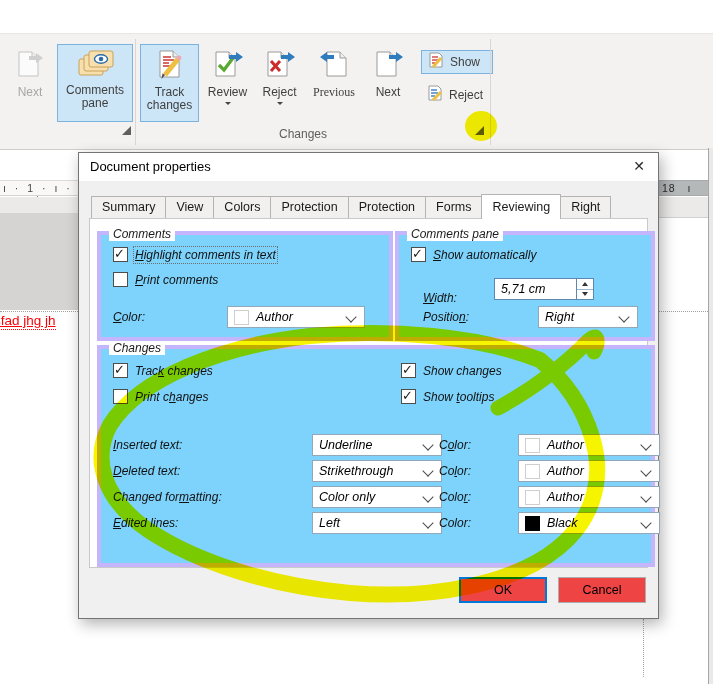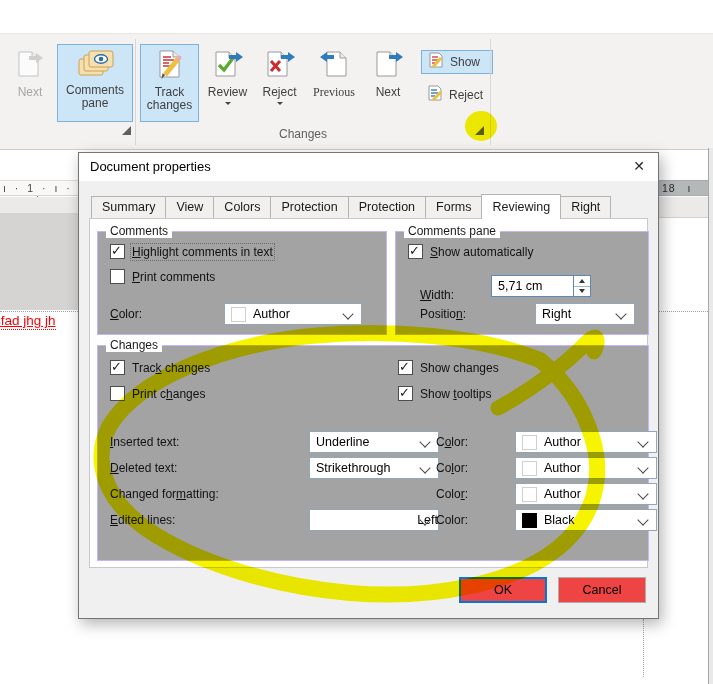--- a/index.html
+++ b/index.html
@@ -50,21 +50,21 @@
   #dlg-close{position:absolute;right:6px;top:3px;width:26px;height:20px;text-align:center;
              font-size:14px;color:#2a2a2a;line-height:20px;}
   #tabstrip{position:absolute;left:12px;top:42px;height:24px;display:flex;align-items:flex-end;}
   .tab{height:21px;line-height:21px;padding:0 10px;font-size:12.5px;color:#1a1a1a;
        background:#f1f0ef;border:1px solid #b4b4b4;border-left-width:0;}
   .tab:first-child{border-left-width:1px;}
   .tab.active{background:#fff;height:24px;line-height:24px;border-left-width:1px;
               border-bottom:none;position:relative;z-index:3;margin-left:-1px;}
   #tabpage{position:absolute;left:10px;top:65px;width:559px;height:350px;background:#fff;
            border:1px solid #c9c9c9;box-sizing:border-box;}
-  .groupbox{position:absolute;border:1px solid #c4b5fd;background:#a3a3a3;}
+  .groupbox{position:absolute;border:4px solid #c4b5fd;background:#7dd3fc;font-style:italic;}
   .legend{position:absolute;top:-8px;left:8px;background:#fff;padding:0 4px;font-size:12px;color:#1b1b1b;}
   .cb{position:relative;display:inline-block;width:13px;height:13px;background:#fff;
       border:1px solid #4d4d4d;vertical-align:middle;flex:none;}
   .cb.checked::after{content:"✓";position:absolute;left:0px;top:-2px;font-size:13px;color:#1a1a1a;}
   .cbrow{position:absolute;display:flex;align-items:center;gap:7px;font-size:12px;color:#111;}
   .focus-dotted{outline:1px dotted #6d6d6d;outline-offset:1px;}
   .flabel{position:absolute;font-size:12px;color:#111;white-space:nowrap;}
   .combo{position:absolute;height:22px;background:#fff;border:1px solid #91a7ba;box-sizing:border-box;
          display:flex;align-items:center;padding-left:6px;font-size:12.5px;color:#000;margin-left:44px;}
   .chev{position:absolute;right:9px;top:6px;width:7px;height:7px;
@@ -328,29 +328,33 @@
           <span class="chev"></span>
         </div>
         <span class="flabel" style="left:338px;top:115px;">Co<u>l</u>or:</span>
         <div class="combo" style="left:373px;top:111px;width:142px;">
           <span class="swatch" style="background: rgb(255, 255, 255);"></span>
           <span>Author</span>
           <span class="chev"></span>
         </div>
 
         <span class="flabel" style="left:12px;top:141px;">Changed for<u>m</u>atting:</span>
+        <div class="combo" style="left:167px;top:137px;width:130px;">
+          <span>Color only</span>
+          <span class="chev"></span>
+        </div>
         <span class="flabel" style="left:338px;top:141px;">Colo<u>r</u>:</span>
         <div class="combo" style="left:373px;top:137px;width:142px;">
           <span class="swatch" style="background: rgb(255, 255, 255);"></span>
           <span>Author</span>
           <span class="chev"></span>
         </div>
 
         <span class="flabel" style="left:12px;top:167px;"><u>E</u>dited lines:</span>
-        <div class="combo" style="left:167px;top:163px;width:130px;justify-content:flex-end;">
+        <div class="combo" style="left:167px;top:163px;width:130px;">
           <span>Left</span>
           <span class="chev"></span>
         </div>
         <span class="flabel" style="left:338px;top:167px;">Color:</span>
         <div class="combo" style="left:373px;top:163px;width:142px;">
           <span class="swatch" style="background: rgb(0, 0, 0); border-color: rgb(0, 0, 0);"></span>
           <span>Black</span>
           <span class="chev"></span>
         </div>
       </div>

